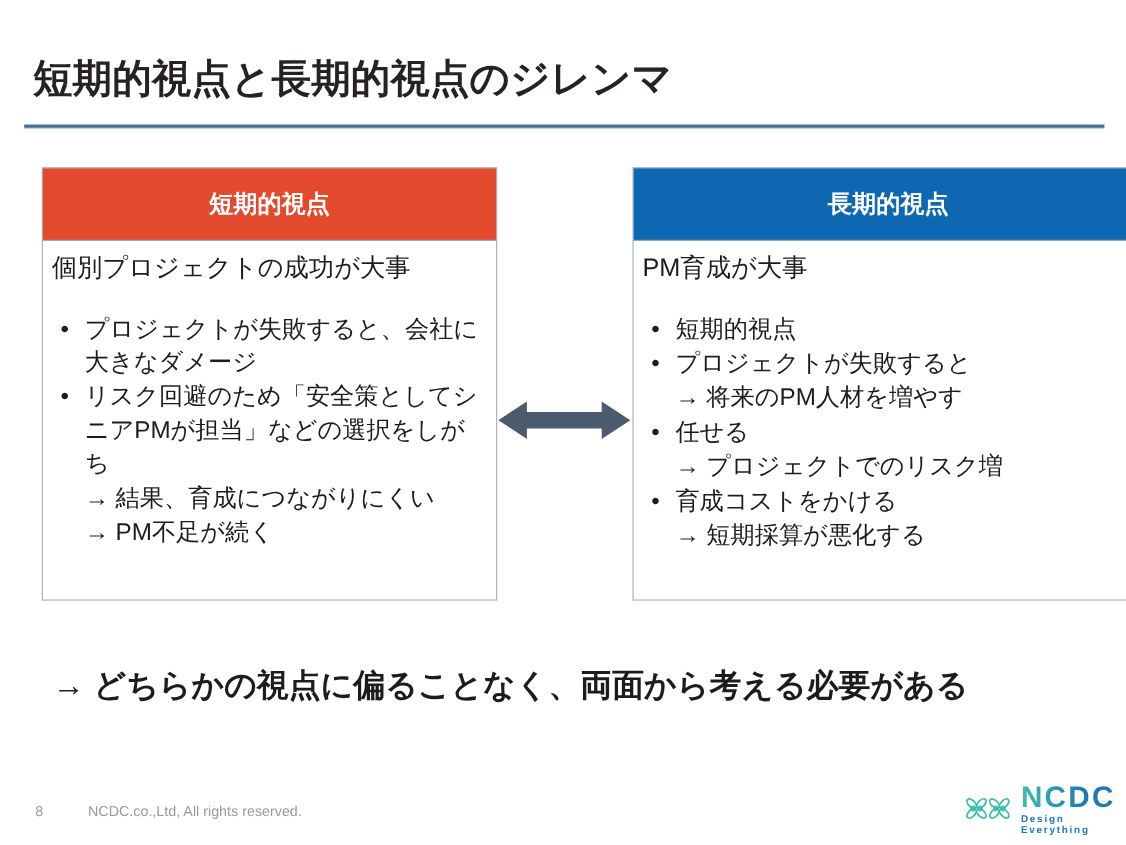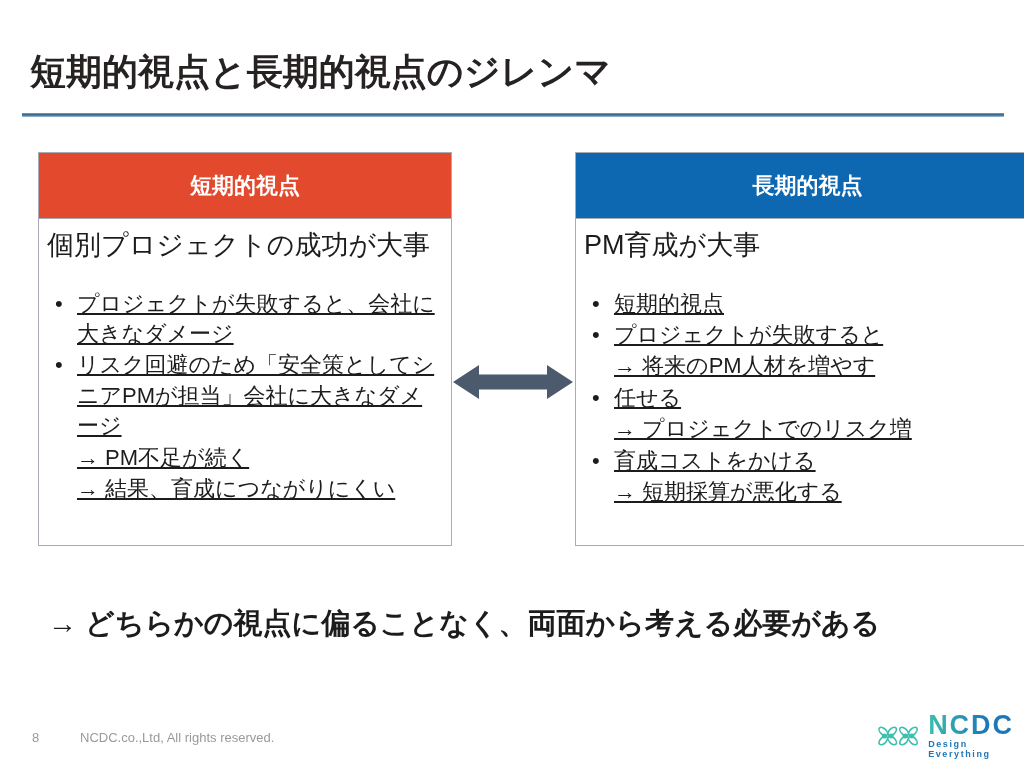--- a/index.html
+++ b/index.html
@@ -42,28 +42,28 @@
     border-bottom:1px solid var(--box_border);
   }
   .panel-header.short { background:var(--short_term_header); }
   .panel-header.long  { background:var(--long_term_header); }
 
   .panel-body {
     padding:10px 8px 8px 8px;
     color:var(--body_text);
   }
   .lead {
-    font-size:27px; line-height:1.25;
+    font-size:23px; line-height:1.25;
     margin-bottom:26px;
     white-space:nowrap;
   }
   .list { font-size:22px; line-height:1.38; }
   .li { display:flex; margin:1px 0; }
   .li .marker { width:30px; flex:0 0 30px; text-align:left; padding-left:8px; }
-  .li .li-text { flex:1;text-decoration:underline; }
+  .li .li-text { flex:1; }
 
   .arrow-wrap {
     position:absolute; left:452px; top:362px;
     width:122px; height:40px;
     color:var(--arrow);
   }
   .arrow-wrap svg { display:block; width:100%; height:100%; }
 
   .conclusion {
     position:absolute; left:48px; top:604px;
@@ -74,21 +74,21 @@
 
   .footer-left {
     position:absolute; left:0; top:730px; width:600px;
     color:var(--footer_text); font-size:13px;
   }
   .page-num { position:absolute; left:32px; top:0; }
   .copyright { position:absolute; left:80px; top:0; }
 
   .logo {
     position:absolute; left:876px; top:712px;
-    display:flex; align-items:flex-end; gap:7px;
+    display:flex; align-items:flex-start; gap:7px;
   }
   .logo-mark { width:50px; height:46px; }
   .logo-mark ellipse, .logo-mark circle {
     fill:none; stroke:var(--logo_teal); stroke-width:1.8;
   }
   .logo-text-col { display:flex; flex-direction:column; }
   .logo-ncdc {
     font-size:27px; font-weight:700; letter-spacing:2px; line-height:1;
     background:linear-gradient(90deg, var(--logo_teal) 0%, var(--logo_blue) 60%);
     -webkit-background-clip:text; background-clip:text;
@@ -111,29 +111,29 @@
     <div class="panel-header short">短期的視点</div>
     <div class="panel-body">
       <div class="lead">個別プロジェクトの成功が大事</div>
       <div class="list">
           <div class="li bullet">
             <span class="marker">•</span>
             <span class="li-text">プロジェクトが失敗すると、会社に大きなダメージ</span>
           </div>
           <div class="li bullet">
             <span class="marker">•</span>
-            <span class="li-text">リスク回避のため「安全策としてシニアPMが担当」会社に大きなダメージ</span>
+            <span class="li-text">リスク回避のため「安全策としてシニアPMが担当」などの選択をしがち</span>
+          </div>
+          <div class="li arrow">
+            <span class="marker"></span>
+            <span class="li-text">→ 結果、育成につながりにくい</span>
           </div>
           <div class="li arrow">
             <span class="marker"></span>
             <span class="li-text">→ PM不足が続く</span>
-          </div>
-          <div class="li arrow">
-            <span class="marker"></span>
-            <span class="li-text">→ 結果、育成につながりにくい</span>
           </div>
         </div>
     </div>
   </section>
 
   <div class="arrow-wrap">
     <svg viewBox="0 0 122 40" aria-hidden="true">
       <path d="M1 20 L27 3 L27 12.5 L95 12.5 L95 3 L121 20 L95 37 L95 27.5 L27 27.5 L27 37 Z" fill="currentColor"></path>
     </svg>
   </div>

